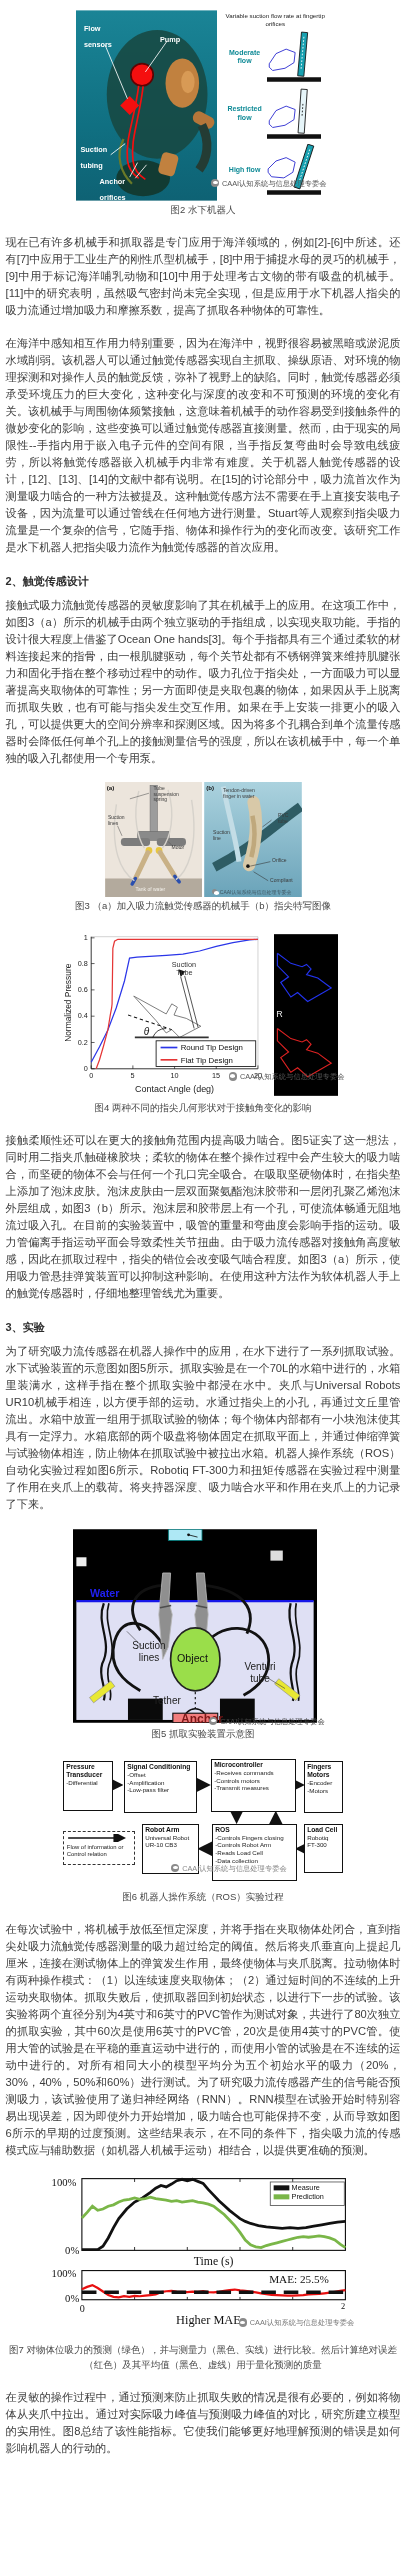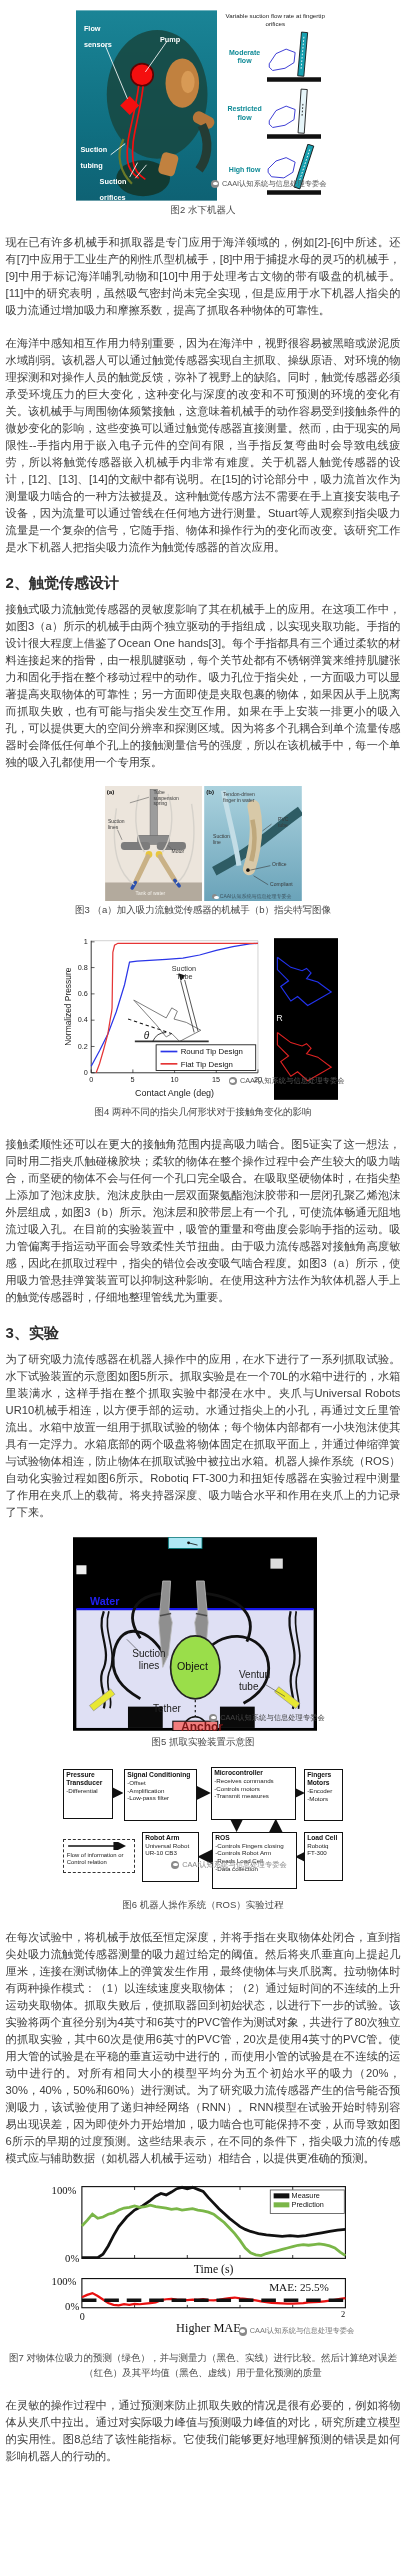--- a/index.html
+++ b/index.html
@@ -1,23 +1,23 @@
 <!DOCTYPE html>
 <html style="font-size:9px"><head>
 <meta charset="utf-8">
 <style>
   * { margin:0; padding:0; box-sizing:border-box; }
   html,body { background:#ffffff; }
   body { width:406px; font-family:"Liberation Sans", sans-serif; color:#3d3d3d; }
   .page { width:406px; padding:10px 5.6px 11.2px 5.6px; position:relative; }
   .para { font-size:11.2px; line-height:17px; text-align:justify; color:#3d3d3d; margin:0 0 15.7px 0; }
-  .sec-heading { font-size:15px; font-weight:bold; color:#2e2e2e; margin:18px 0 7.9px 0; }
+  .sec-heading { font-size:11px; font-weight:bold; color:#2e2e2e; margin:18px 0 7.9px 0; }
   .fig-caption { text-align:center; font-size:9.5px; color:#474747; margin:1px auto 17px auto; max-width:393px; line-height:15px; }
   .figwrap { position:relative; margin:0 auto; }
-  .wm { display:flex; align-items:center; gap:2.8px; font-size:7.3px; color:#555; white-space:nowrap; }
+  .wm { display:flex; align-items:flex-start; gap:2.8px; font-size:7.3px; color:#555; white-space:nowrap;margin-top:12px; }
   .wm-icon { width:8.4px; height:8.4px; border-radius:50%; background:#8a8a8a; position:relative; display:inline-block; flex:0 0 8.4px;}
   .wm-icon::after { content:""; position:absolute; left:1.7px; top:2.2px; width:5px; height:3.4px; border-radius:50%; background:#fff; }
   .overlay-label { position:absolute; pointer-events:none; }
   
   .fig2 { width:254px; height:191px; display:flex; }
   .fig2-photo { position:relative; width:141px; height:191px; }
   .fig2-panel { width:112px; height:191px; background:#fff; padding:2.2px 1.1px 0 5.6px; }
   .fig2-panel-title { font-size:6.2px; color:#1c1c1c; text-align:center; line-height:7.9px; margin-bottom:3.4px; }
   .flow-row { display:flex; align-items:center; margin-bottom:4.5px; }
   .flow-label { width:44px; font-size:7px; font-weight:bold; color:#0e8a96; text-align:center; line-height:8.4px; }
@@ -69,21 +69,21 @@
         <path d="M120,136 C112,200 97,230 102,270 C104,288 116,297 124,302" stroke="#f50f0f" stroke-width="3" fill="none"></path>
         <line x1="52" y1="62" x2="92" y2="158" stroke="#fff" stroke-width="1.5"></line>
         <line x1="162" y1="56" x2="124" y2="110" stroke="#fff" stroke-width="1.5"></line>
         <line x1="62" y1="258" x2="88" y2="238" stroke="#fff" stroke-width="1.5"></line>
         <line x1="96" y1="298" x2="110" y2="272" stroke="#fff" stroke-width="1.5"></line>
         <line x1="106" y1="300" x2="126" y2="276" stroke="#fff" stroke-width="1.5"></line>
       </svg>
       <div class="ph-label" style="left:7.9px; top:11.2px; width:40px;">Flow sensors</div>
       <div class="ph-label" style="left:84px; top:22.4px;">Pump</div>
       <div class="ph-label" style="left:4.5px; top:132px; width:36px;">Suction tubing</div>
-      <div class="ph-label" style="left:23.6px; top:164px; width:40px;">Suction orifices</div>
+      <div class="ph-label" style="left:23.6px; top:164px; width:40px;">Anchor orifices</div>
     </div>
     <div class="fig2-panel">
       <div class="fig2-panel-title">Variable suction flow rate at fingertip orifices</div>
       <div class="flow-row">
         <div class="flow-label">Moderate flow</div>
         <svg width="54" height="52" viewBox="0 0 96 92">
           <polyline points="4,58 16,40 34,32 50,38 48,56 32,66 10,70 4,64 4,58" fill="none" stroke="#2a2ad0" stroke-width="1.6"></polyline>
           <rect x="58" y="2" width="11" height="78" fill="#18a0b0" stroke="#111" stroke-width="1.5" transform="rotate(5 63 40)"></rect>
           <line x1="63" y1="10" x2="63" y2="70" stroke="#fff" stroke-width="1.5" stroke-dasharray="3,3" transform="rotate(5 63 40)"></line>
           <rect x="0" y="82" width="96" height="8" fill="#111"></rect>
@@ -286,21 +286,21 @@
       <rect x="178" y="328" width="80" height="17" fill="#f27d7d" stroke="#111" stroke-width="2"></rect>
       <rect x="28" y="284" width="48" height="12" fill="#e8e833" stroke="#888" transform="rotate(-38 52 290)"></rect>
       <rect x="358" y="280" width="48" height="12" fill="#e8e833" stroke="#888" transform="rotate(38 382 286)"></rect>
       <line x1="122" y1="208" x2="96" y2="182" stroke="#333" stroke-width="1"></line>
       <line x1="342" y1="262" x2="378" y2="284" stroke="#333" stroke-width="1"></line>
     </svg>
     <div class="overlay-label" style="left:17px; top:58px; color:#2020f0; font-weight:bold; font-size:10.7px;">Water</div>
     <div class="overlay-label" style="left:52px; top:111px; color:#222; font-size:10px; width:48px; text-align:center; line-height:12.3px;">Suction lines</div>
     <div class="overlay-label" style="left:104px; top:123px; color:#111; font-size:10.7px;">Object</div>
     <div class="overlay-label" style="left:80px; top:166px; color:#222; font-size:10px;">Tether</div>
-    <div class="overlay-label" style="left:166px; top:132px; color:#222; font-size:10px; width:42px; line-height:12.3px;">Venturi tube</div>
+    <div class="overlay-label" style="left:166px; top:132px; color:#222; font-size:10px; width:42px; text-align:center; line-height:12.3px;">Venturi tube</div>
     <div class="overlay-label" style="left:108px; top:183px; color:#7d1616; font-size:12px; font-weight:bold;">Anchor</div>
     <div class="wm" style="position:absolute; left:136px; top:176px; color:#444;">
       <span class="wm-icon"></span>
       <span>CAAI认知系统与信息处理专委会</span>
     </div>
   </div>
   <div class="fig-caption">图5 抓取实验装置示意图</div>
 
   <div class="figwrap fig6">
     <svg width="280" height="130" viewBox="0 0 500 232" style="position:absolute; left:0; top:0;">

